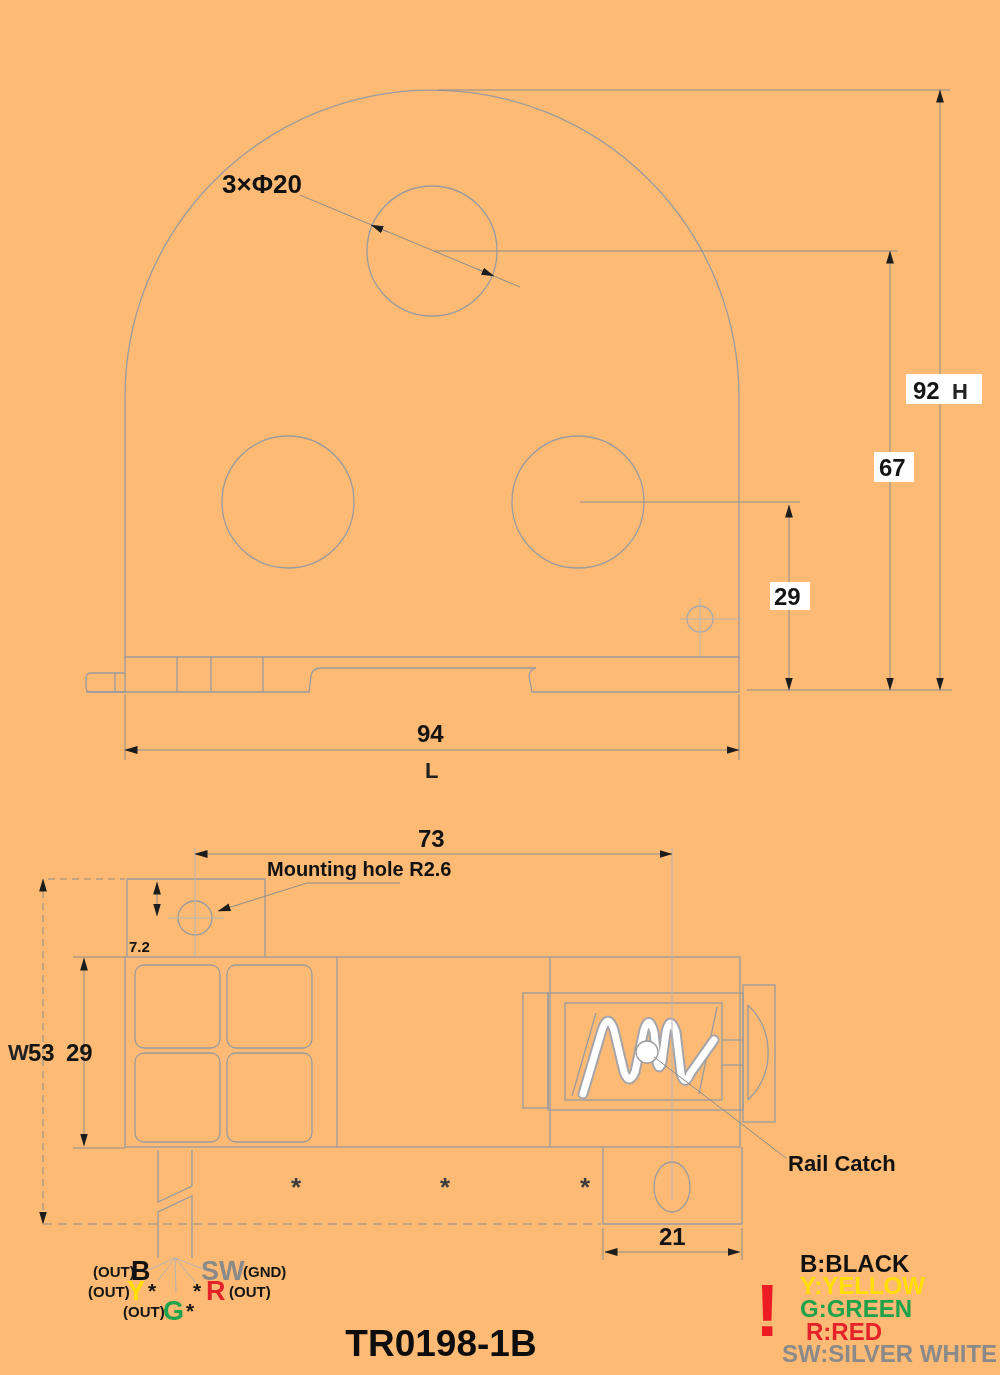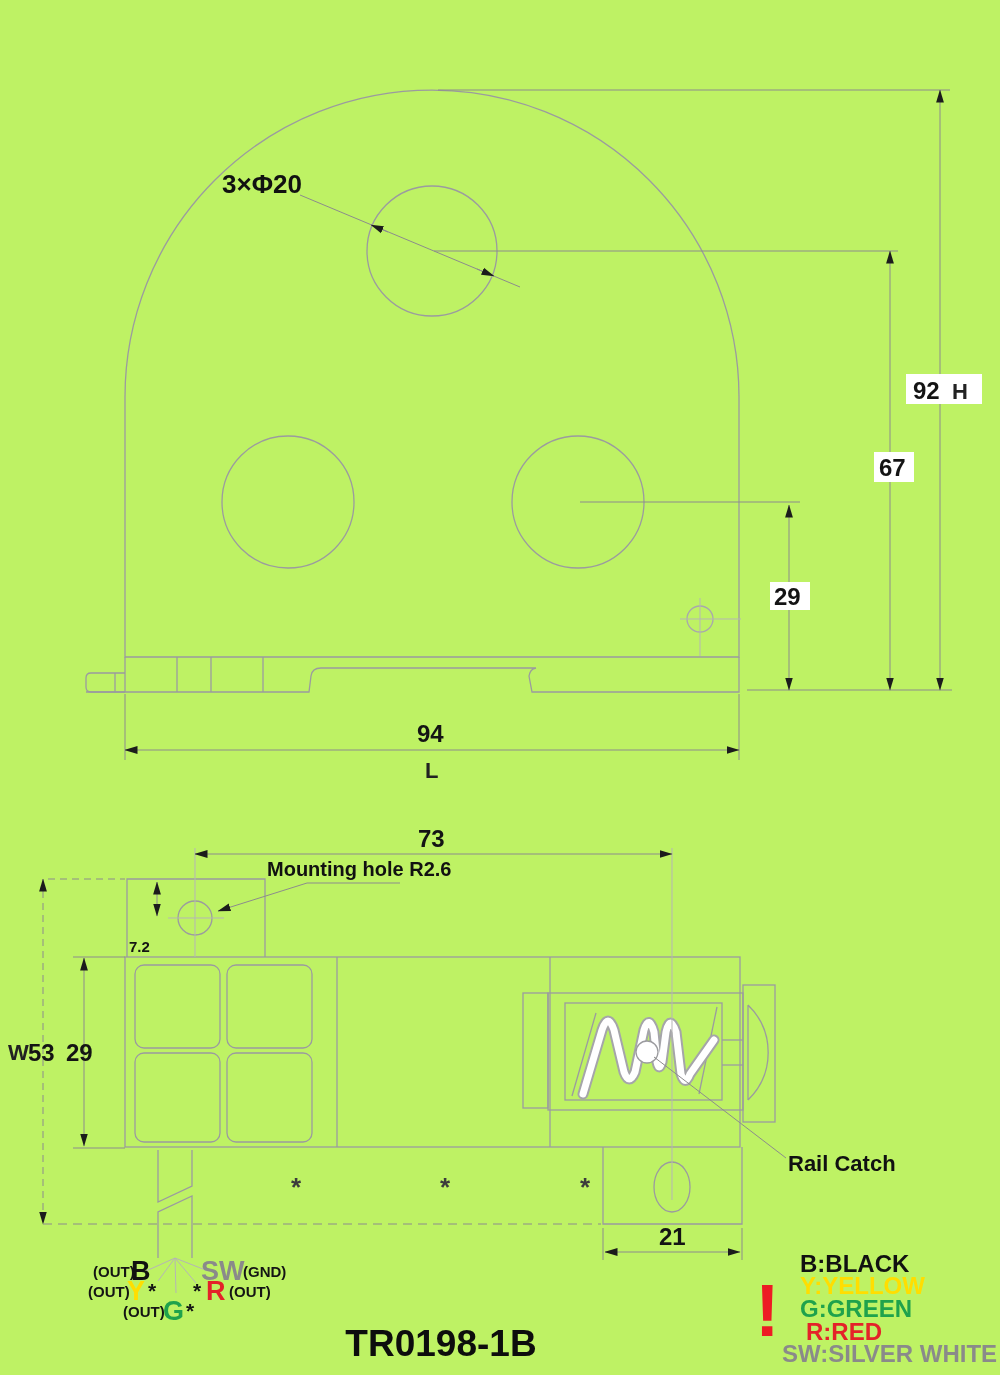--- a/index.html
+++ b/index.html
@@ -1,16 +1,16 @@
 <!DOCTYPE html>
 <html><head>
 <meta charset="utf-8">
 <style>
   html,body{margin:0;padding:0;background:#ffffff;}
-  .page{position:relative;width:1000px;height:1375px;background:#bef264;overflow:hidden;
+  .page{position:relative;width:1000px;height:1375px;background:#fdba74;overflow:hidden;
         font-family:"Liberation Sans",sans-serif;}
   svg text{font-family:"Liberation Sans","DejaVu Sans",sans-serif;}
   .dim-num{font-weight:bold;font-size:24px;fill:#141414;}
   .dim-suffix{font-weight:600;font-size:22px;fill:#222;}
   .small-dim{font-weight:bold;font-size:15px;fill:#141414;}
   .callout{font-weight:bold;font-size:20px;fill:#111;}
   .big-label{font-weight:bold;font-size:22px;fill:#111;}
   .wire-small{font-weight:bold;font-size:15px;fill:#141414;}
   .wire-code{font-weight:bold;font-size:27px;}
   .wire-star{font-weight:bold;font-size:21px;fill:#141414;}

